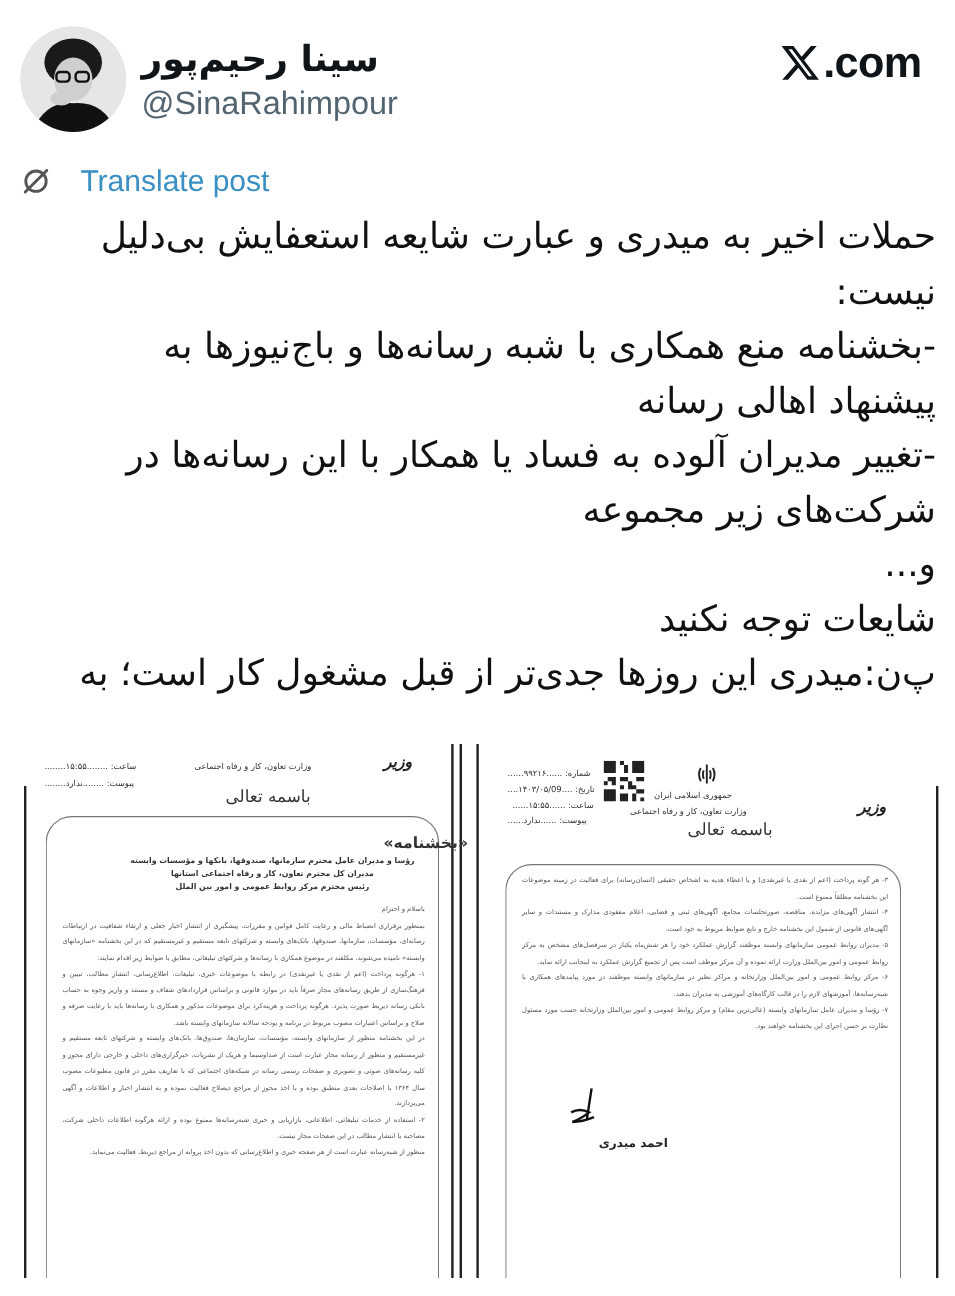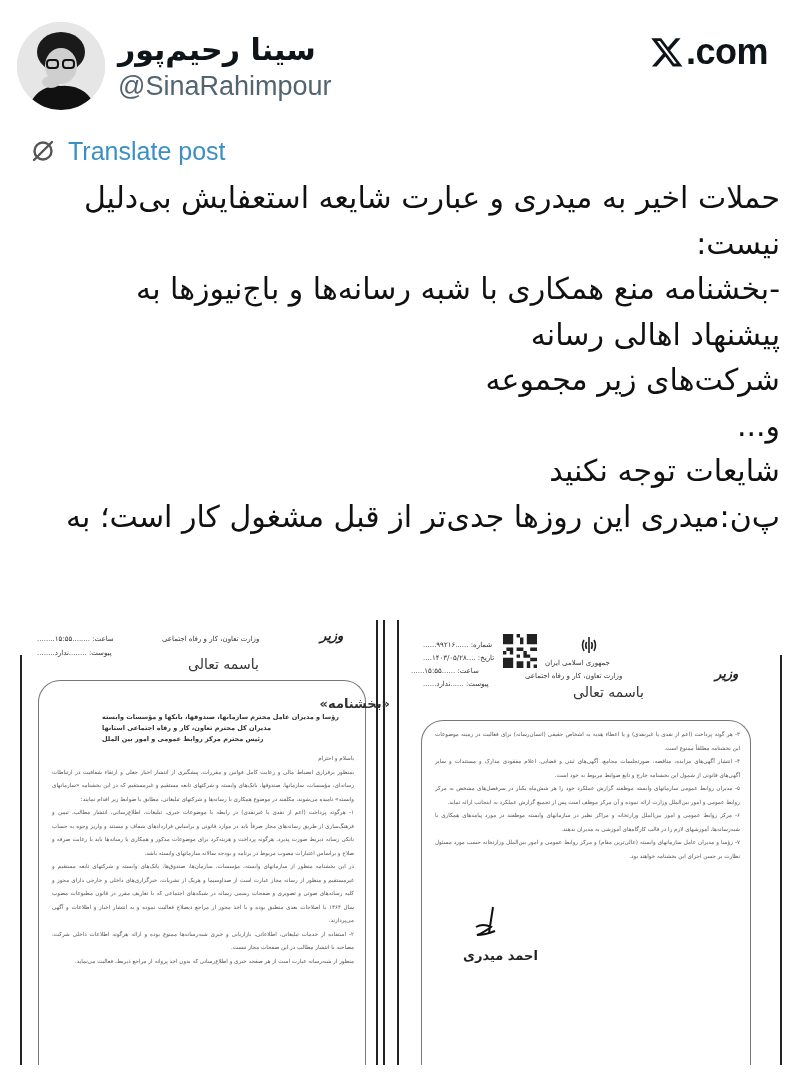--- a/index.html
+++ b/index.html
@@ -21,21 +21,21 @@
     font-family: "Liberation Sans", sans-serif; line-height: 32px;
   }
   .brand {
     position: absolute; left: 650px; top: 30px; font-size: 36px; font-weight: bold;
     color: #0f1419; font-family: "Liberation Sans", sans-serif; line-height: 44px; letter-spacing: -0.5px;
     display: flex; align-items: center;
   }
   .brand .x-logo { width: 34px; height: 34px; margin-right: 2px; }
 
   .translate {
-    position: absolute; left: 30px; top: 135px; display: flex; align-items: center; gap: 12px;
+    position: absolute; left: 17px; top: 135px; display: flex; align-items: center; gap: 24px;
     cursor: pointer;
   }
   .translate .globe { width: 26px; height: 26px; }
   .translate span { font-size: 25px; color: #3a8fc4; font-family: "Liberation Sans", sans-serif; line-height: 32px; }
 
   .post-text {
     position: absolute; left: 40px; top: 175px; width: 740px;
     direction: rtl; text-align: right;
     font-size: 30px; line-height: 45.5px; color: #111;
     font-family: "DejaVu Sans", sans-serif;
@@ -50,27 +50,27 @@
   .doc-right { left: 395px; top: 10px; width: 392px; height: 445px; }
   .page-edge { position: absolute; top: 35px; bottom: 0; width: 2px; background: #222; }
   .frame {
     position: absolute; border: 1.5px solid #777; border-bottom: none; border-radius: 22px 22px 0 0;
   }
   .docfont { font-family: "DejaVu Sans", sans-serif; color: #333; direction: rtl; }
   .hdr-small { position: absolute; font-size: 7px; line-height: 10px; white-space: nowrap; }
   .minister { position: absolute; font-size: 13px; font-weight: bold; font-style: italic; color: #222; text-align: right; }
   .bismillah { position: absolute; font-size: 14px; color: #333; }
   .doc-title { position: absolute; font-size: 13px; font-weight: bold; text-align: right; width: 100%; }
-  .addressee { position: absolute; font-size: 6.5px; font-weight: bold; line-height: 11px; text-align: left; }
+  .addressee { position: absolute; font-size: 6.5px; font-weight: bold; line-height: 11px; text-align: center; }
   .body-para { position: absolute; font-size: 5.6px; line-height: 13.5px; text-align: justify; color: #555; }
   .body-para p { margin: 0; }
   .qr { position: absolute; width: 34px; height: 34px; }
   .emblem { position: absolute; width: 22px; height: 22px; }
   .sig { position: absolute; }
-  .sig-name { position: absolute; font-size: 13px; font-weight: bold; color: #222; white-space: nowrap; }
+  .sig-name { position: absolute; font-size: 10px; font-weight: bold; color: #222; white-space: nowrap; margin-left: 36px; }
 </style>
 </head>
 <body>
 
 <div class="header">
   <div class="avatar">
     <svg viewBox="0 0 88 88">
       <rect width="88" height="88" fill="#e6e6e6"></rect>
       <ellipse cx="44" cy="30" rx="24" ry="20" fill="#1a1a1a"></ellipse>
       <ellipse cx="44" cy="44" rx="16" ry="18" fill="#cfcfcf"></ellipse>
@@ -96,20 +96,21 @@
     <line x1="4" y1="22" x2="22" y2="4" stroke="#555" stroke-width="2.4" stroke-linecap="round"></line>
   </svg>
   <span>Translate post</span>
 </div>
 
 <div class="post-text">
   <span class="line">حملات اخیر به میدری و عبارت شایعه استعفایش بی‌دلیل</span>
   <span class="line">نیست:</span>
   <span class="line">-بخشنامه منع همکاری با شبه رسانه‌ها و باج‌نیوزها به</span>
   <span class="line">پیشنهاد اهالی رسانه</span>
+  <span class="line">-تغییر مدیران آلوده به فساد یا همکار با این رسانه‌ها در</span>
   <span class="line">شرکت‌های زیر مجموعه</span>
   <span class="line">و...</span>
   <span class="line">شایعات توجه نکنید</span>
   <span class="line">پ‌ن:میدری این روزها جدی‌تر از قبل مشغول کار است؛ به</span>
 </div>
 
 <div class="media">
 
   <div class="doc doc-left docfont">
     <div class="page-edge" style="left:8px;"></div>
@@ -151,22 +152,22 @@
     </svg>
     <div class="hdr-small" style="left:150px; top:38px; font-size:7px;">جمهوری اسلامی ایران</div>
     <div class="hdr-small" style="left:130px; top:51px; font-size:7px;">وزارت تعاون، کار و رفاه اجتماعی</div>
 
     <svg class="qr" style="left:108px; top:14px;" viewBox="0 0 10 10">
       <rect width="10" height="10" fill="#fff"></rect>
       <path d="M0 0h3v3H0zM7 0h3v3H7zM0 7h3v3H0zM4 0h1v1H4zM5 1h1v2H5zM4 4h2v1H4zM6 5h1v2H6zM4 6h1v1H4zM8 4h2v1H8zM7 6h1v1H7zM8 7h2v1H8zM4 8h2v2H4zM7 8h1v2H7zM9 9h1v1H9zM1 4h2v1H1zM0 5h1v1H0zM2 5h1v1H2z" fill="#222"></path>
     </svg>
 
     <div class="hdr-small" style="left:28px; top:20px;">شماره: ......۹۹۲۱۶......</div>
-    <div class="hdr-small" style="left:28px; top:33px;">تاریخ: ....۱۴۰۳/۰۵/۲۸....</div>
-    <div class="hdr-small" style="left:16px; top:46px;">ساعت: ......۱۵:۵۵......</div>
+    <div class="hdr-small" style="left:28px; top:33px;">تاریخ: ....۱۴۰۳/۰۵/09....</div>
+    <div class="hdr-small" style="left:32px; top:46px;">ساعت: ......۱۵:۵۵......</div>
     <div class="hdr-small" style="left:28px; top:59px;">پیوست: ......ندارد......</div>
     <div class="bismillah" style="left:178px; top:64px;">باسمه تعالی</div>
 
     <div class="frame" style="left:26px; top:100px; width:330px; height:350px;"></div>
 
     <div class="body-para" style="left:40px; top:108px; width:305px;">
       <p>۳- هر گونه پرداخت (اعم از نقدی یا غیرنقدی) و یا اعطاء هدیه به اشخاص حقیقی (انسان‌رسانه) برای فعالیت در زمینه موضوعات این بخشنامه مطلقاً ممنوع است.</p>
       <p>۴- انتشار آگهی‌های مزایده، مناقصه، صورتجلسات مجامع، آگهی‌های ثبتی و قضایی، اعلام مفقودی مدارک و مستندات و سایر آگهی‌های قانونی از شمول این بخشنامه خارج و تابع ضوابط مربوط به خود است.</p>
       <p>۵- مدیران روابط عمومی سازمانهای وابسته موظفند گزارش عملکرد خود را هر شش‌ماه یکبار در سرفصل‌های مشخص به مرکز روابط عمومی و امور بین‌الملل وزارت ارائه نموده و آن مرکز موظف است پس از تجمیع گزارش عملکرد به اینجانب ارائه نماید.</p>
       <p>۶- مرکز روابط عمومی و امور بین‌الملل وزارتخانه و مراکز نظیر در سازمانهای وابسته موظفند در مورد پیامدهای همکاری با شبه‌رسانه‌ها، آموزشهای لازم را در قالب کارگاه‌های آموزشی به مدیران بدهند.</p>

